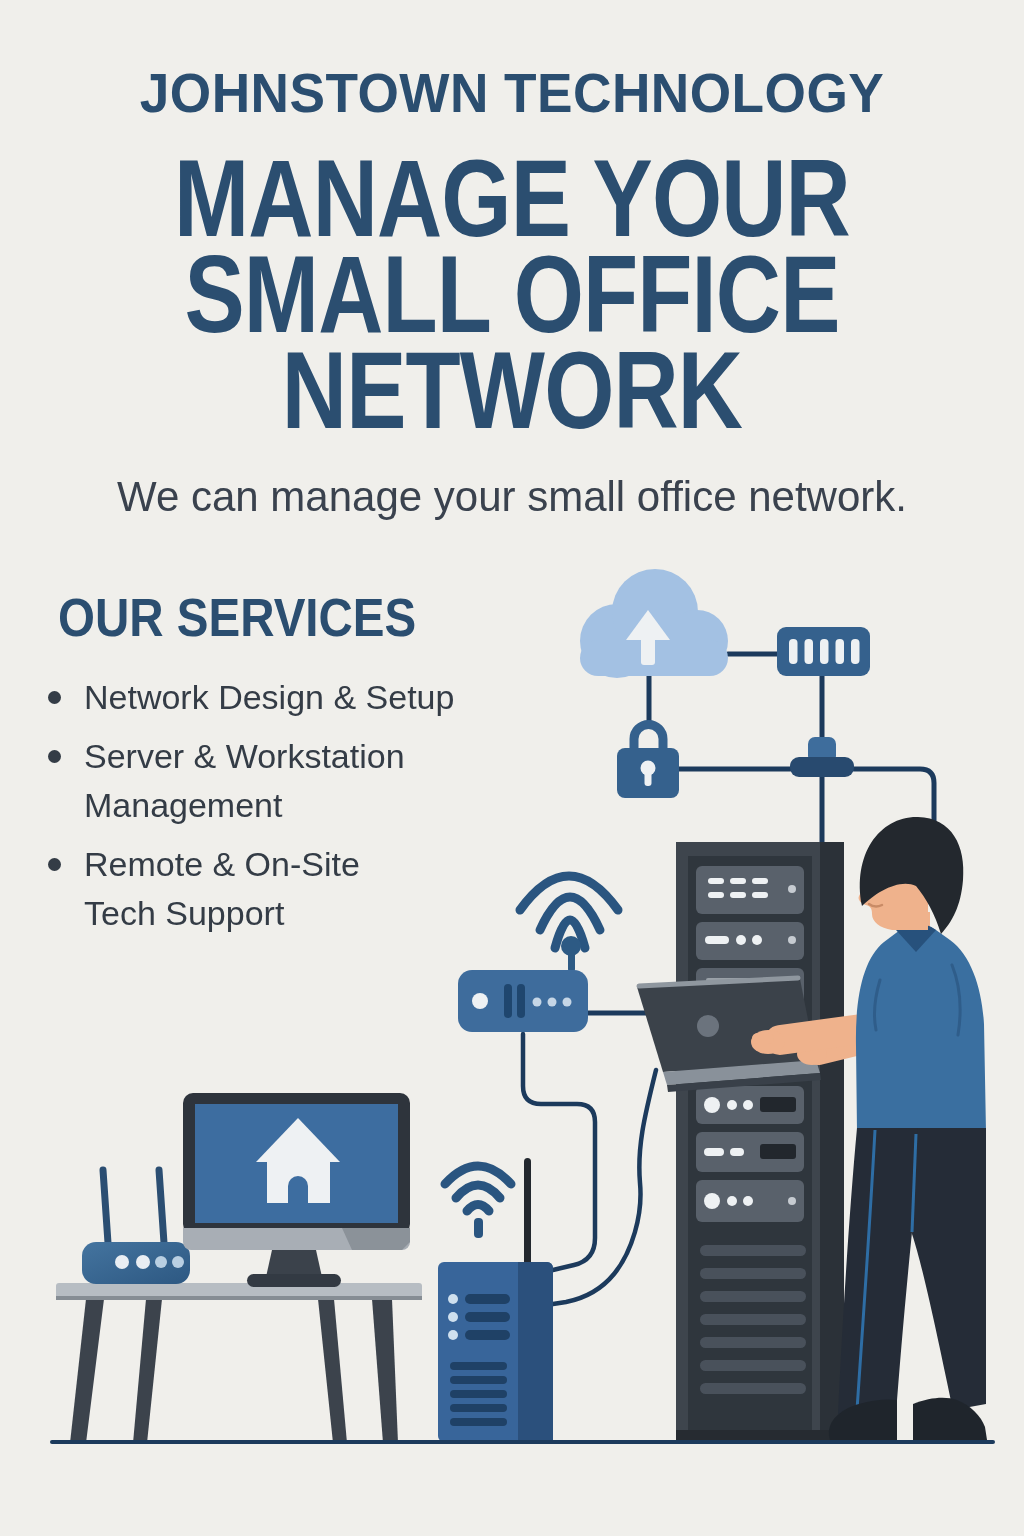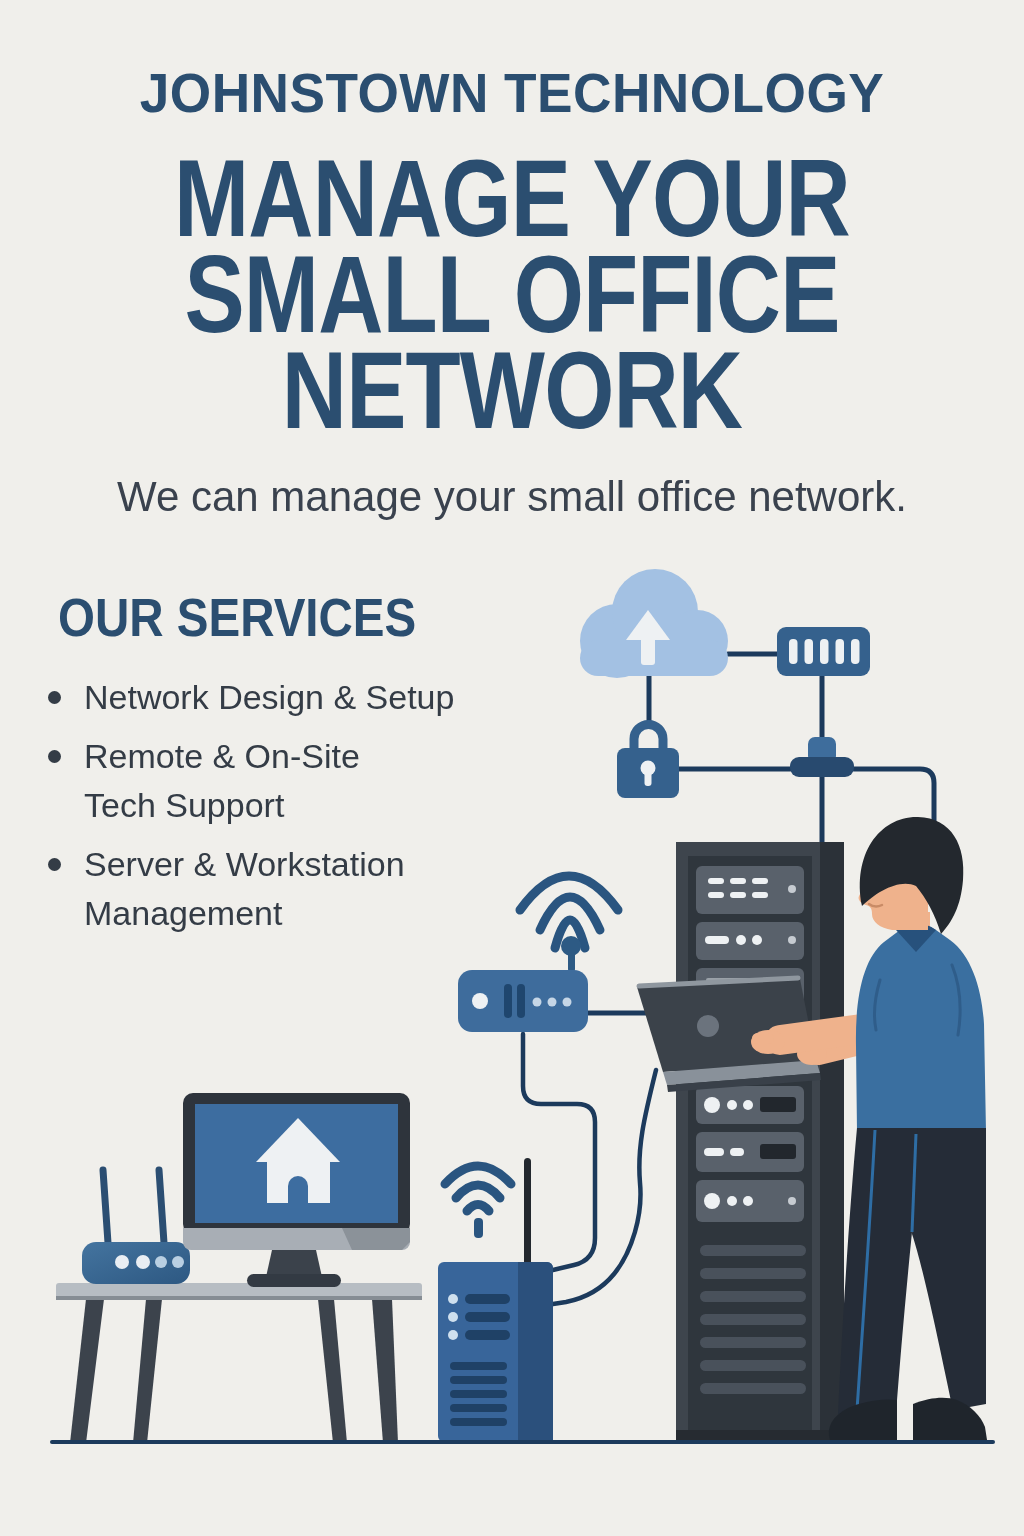--- a/index.html
+++ b/index.html
@@ -304,20 +304,20 @@
     <h1 class="headline" style="margin:0;font-weight:700">MANAGE YOUR
 SMALL OFFICE
 NETWORK</h1>
     <p class="subtitle" style="margin:0">We can manage your small office network.</p>
   </header>
 
   <section>
     <h2 class="services-title" style="margin:0">OUR SERVICES</h2>
     <ul class="services">
       <li>Network Design &amp; Setup</li>
+      <li>Server &amp; Workstation
+Management</li>
       <li>Remote &amp; On-Site
 Tech Support</li>
-      <li>Server &amp; Workstation
-Management</li>
     </ul>
   </section>
 
 </div>
 
 </body></html>

